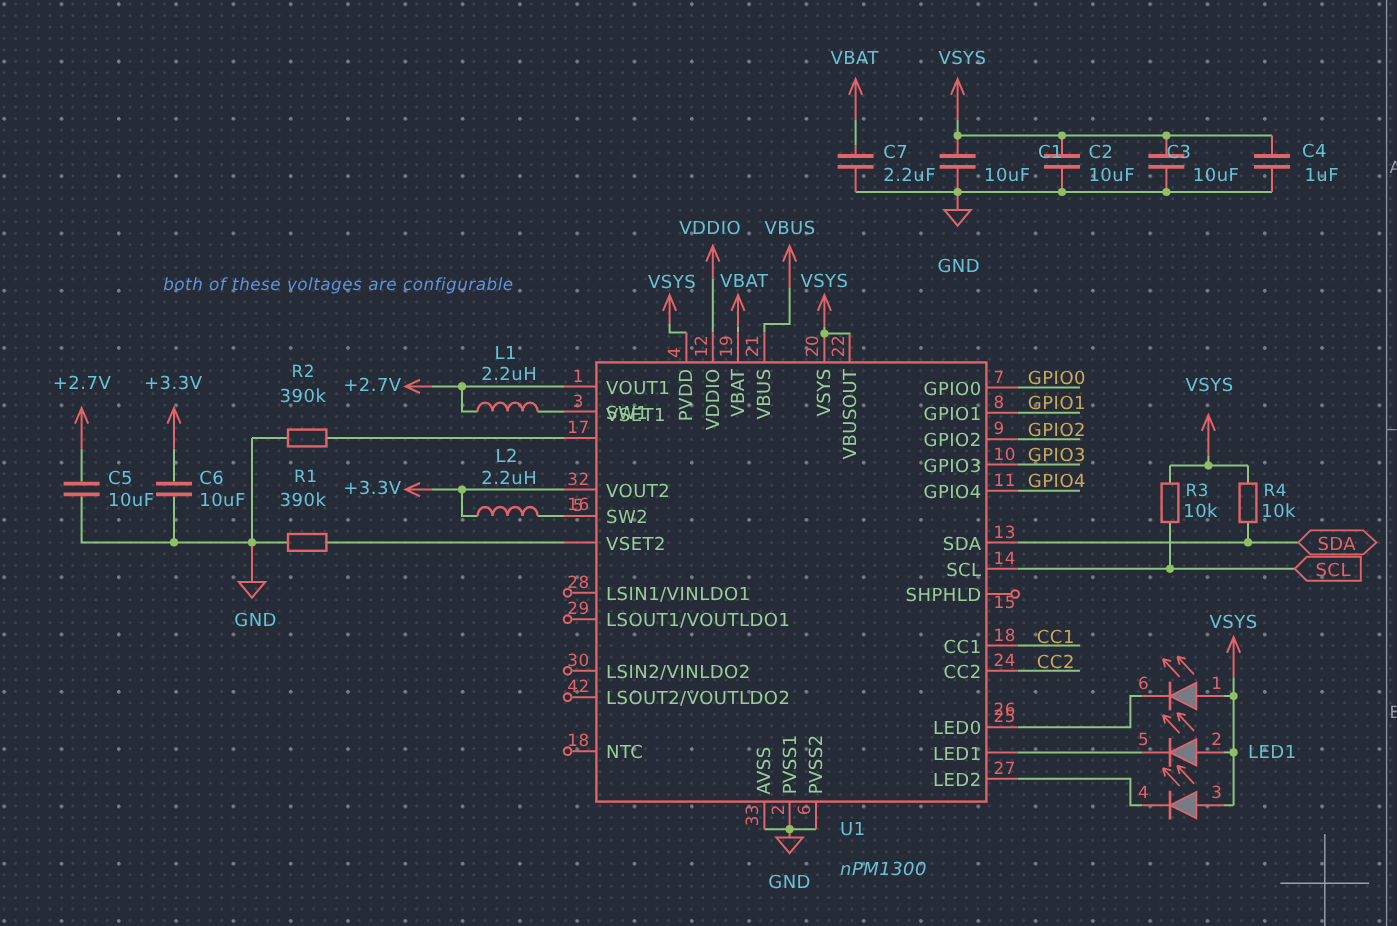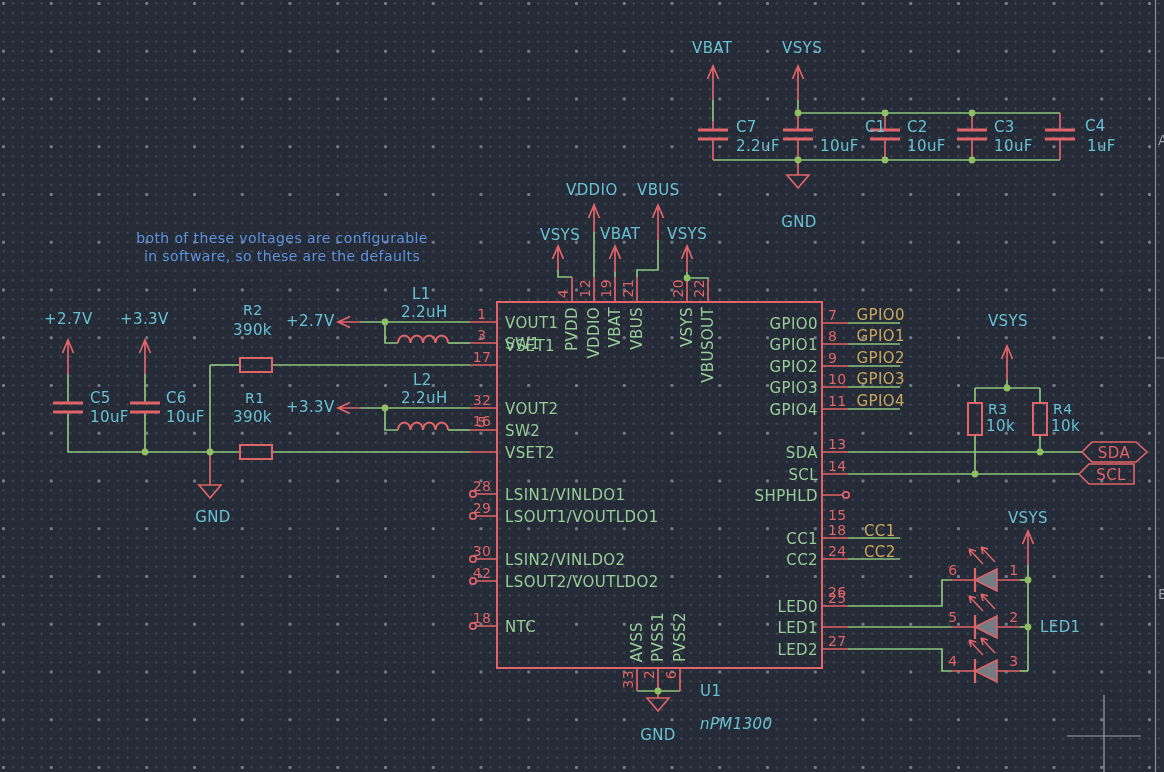--- a/index.html
+++ b/index.html
@@ -11,21 +11,21 @@
       radial-gradient(circle at 1.5px 1.5px, #3E4450 1px, transparent 1.4px) 2px 2px / 9.55px 9.55px,
       #252B37;
   }
   svg{position:absolute;left:0;top:0;}
   .t{position:absolute;font-size:15px;line-height:1.1;letter-spacing:.4px;white-space:nowrap;}
   .s{font-size:14px;}
   .cyan{color:#68C2D4}
   .green{color:#98CE98}
   .red{color:#E06468}
   .yellow{color:#C9A95D}
-  .blue{color:#5F93DE;}
+  .blue{color:#5F93DE;font-style:italic}
   .gray{color:#9AA1AB}
   .cx{transform:translateX(-50%)}
   .it{font-style:italic}
   .vert{writing-mode:vertical-rl;transform:rotate(180deg);}
 </style>
 </head>
 <body>
 
 <div id="canvas">
 
@@ -212,32 +212,31 @@
 
   <g stroke="#8A919B" stroke-width="1.2" fill="none">
     <path d="M1155.5,0 V772 M1155,358 H1164"></path>
   </g>
   <g stroke="#9AA1AB" stroke-width="1.2" fill="none">
     <path d="M1067,736 H1141 M1104,695 V772"></path>
   </g>
 </svg>
 
 <div class="t blue s cx" style="left:282px;top:231px">both of these voltages are configurable</div>
-<div class="t blue s cx" style="left:282px;top:249px">in software, so these are the defaults</div>
 
 <div class="t cyan" style="left:692px;top:40px">VBAT</div>
 <div class="t cyan" style="left:782px;top:40px">VSYS</div>
 <div class="t cyan cx" style="left:799px;top:214px">GND</div>
 <div class="t cyan" style="left:736px;top:119px">C7</div>
 <div class="t cyan" style="left:736px;top:138px">2.2uF</div>
 <div class="t cyan" style="left:865px;top:119px">C1</div>
 <div class="t cyan" style="left:820px;top:138px">10uF</div>
 <div class="t cyan" style="left:907px;top:119px">C2</div>
 <div class="t cyan" style="left:907px;top:138px">10uF</div>
-<div class="t cyan" style="left:994px;top:119px">C3</div>
+<div class="t cyan" style="left:972px;top:119px">C3</div>
 <div class="t cyan" style="left:994px;top:138px">10uF</div>
 <div class="t cyan" style="left:1085px;top:118px">C4</div>
 <div class="t cyan" style="left:1087px;top:138px">1uF</div>
 
 <div class="t cyan" style="left:540px;top:227px">VSYS</div>
 <div class="t cyan" style="left:566px;top:182px">VDDIO</div>
 <div class="t cyan" style="left:600px;top:226px">VBAT</div>
 <div class="t cyan" style="left:637px;top:182px">VBUS</div>
 <div class="t cyan" style="left:667px;top:226px">VSYS</div>
 
@@ -297,21 +296,21 @@
 <div class="t green" style="right:346px;top:620px">LED1</div>
 <div class="t green" style="right:346px;top:642px">LED2</div>
 
 <div class="t red s" style="left:828px;top:308px">7</div>
 <div class="t red s" style="left:828px;top:329px">8</div>
 <div class="t red s" style="left:828px;top:351px">9</div>
 <div class="t red s" style="left:828px;top:372px">10</div>
 <div class="t red s" style="left:828px;top:394px">11</div>
 <div class="t red s" style="left:828px;top:437px">13</div>
 <div class="t red s" style="left:828px;top:459px">14</div>
-<div class="t red s" style="left:828px;top:508px">15</div>
+<div class="t red s" style="left:828px;top:496px">15</div>
 <div class="t red s" style="left:828px;top:523px">18</div>
 <div class="t red s" style="left:828px;top:544px">24</div>
 <div class="t red s" style="left:828px;top:591px">25</div>
 <div class="t red s" style="left:828px;top:585px">26</div>
 <div class="t red s" style="left:828px;top:634px">27</div>
 
 <div class="t green vert" style="left:564px;top:307px">PVDD</div>
 <div class="t green vert" style="left:586px;top:307px">VDDIO</div>
 <div class="t green vert" style="left:607px;top:307px">VBAT</div>
 <div class="t green vert" style="left:629px;top:307px">VBUS</div>

